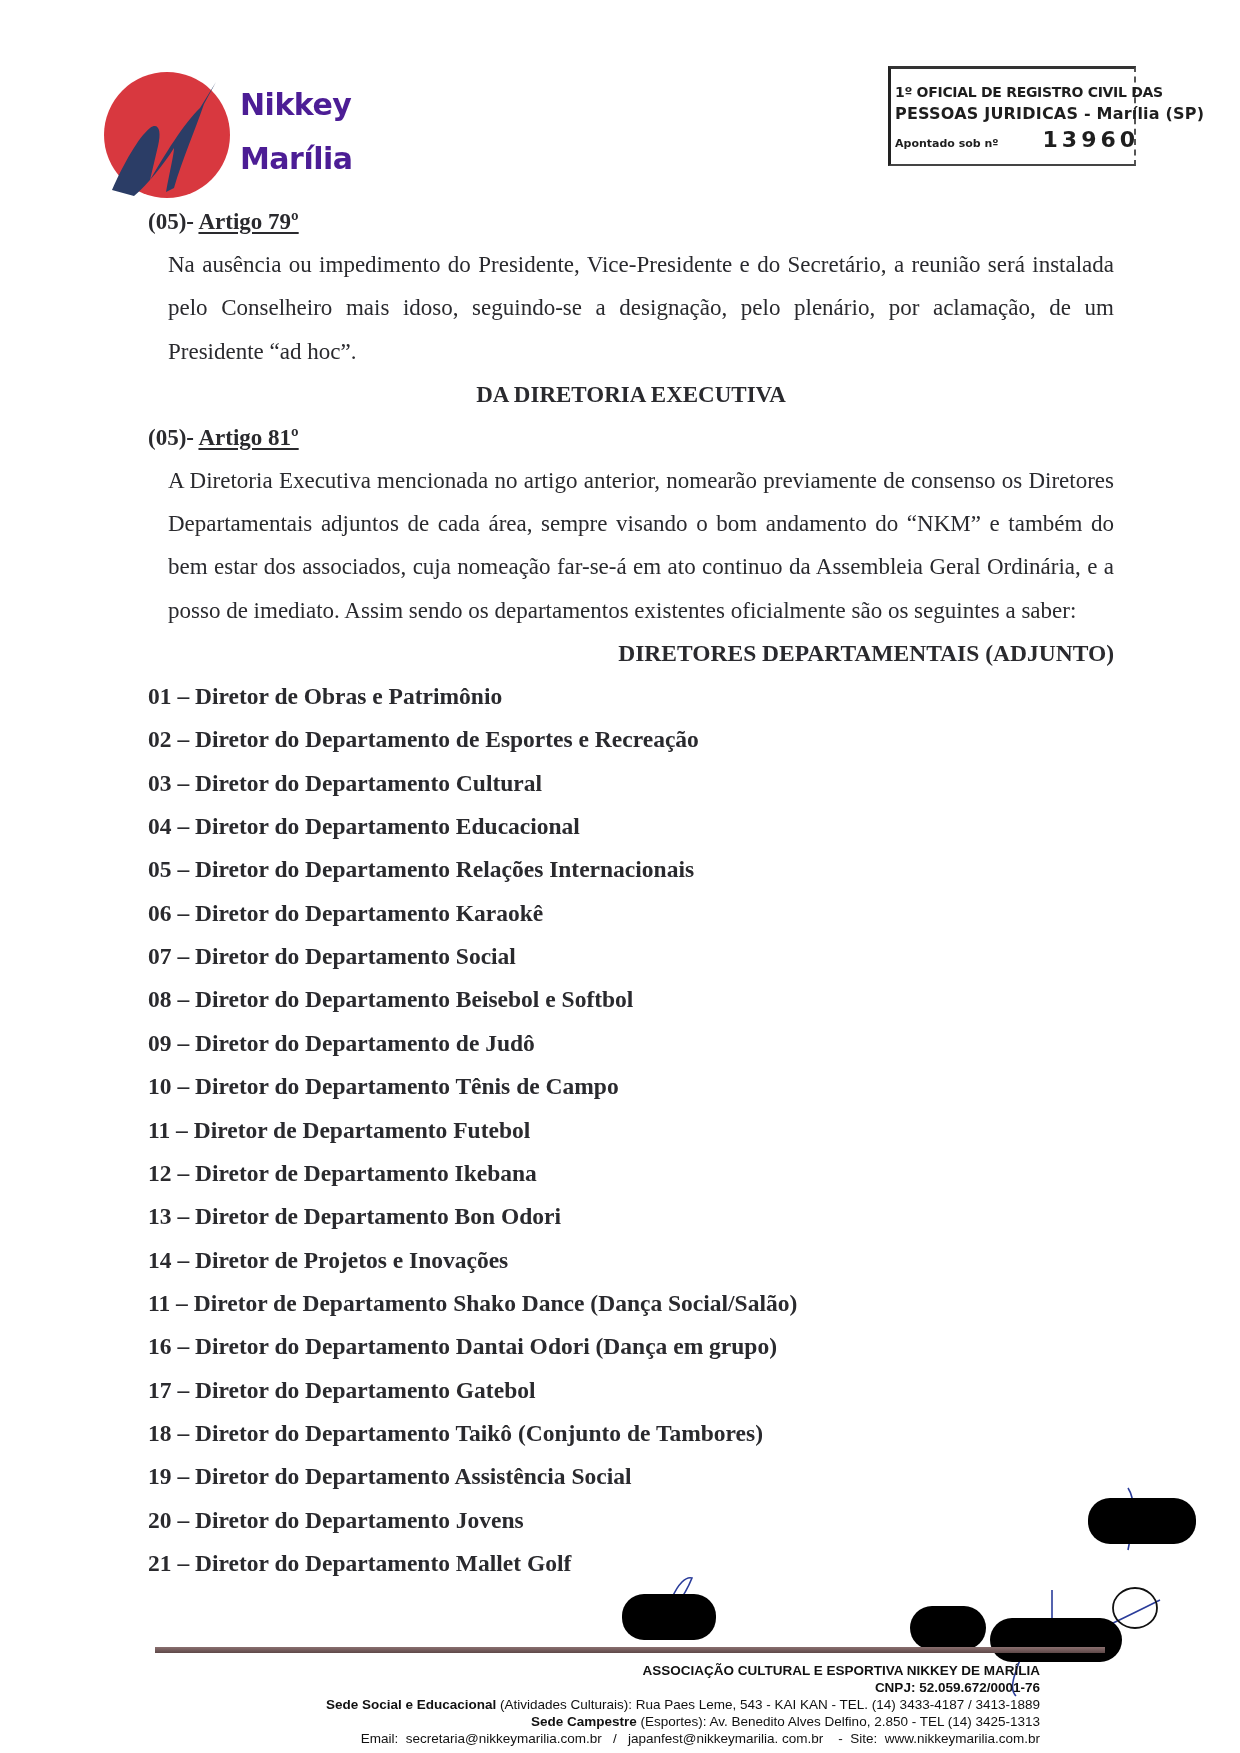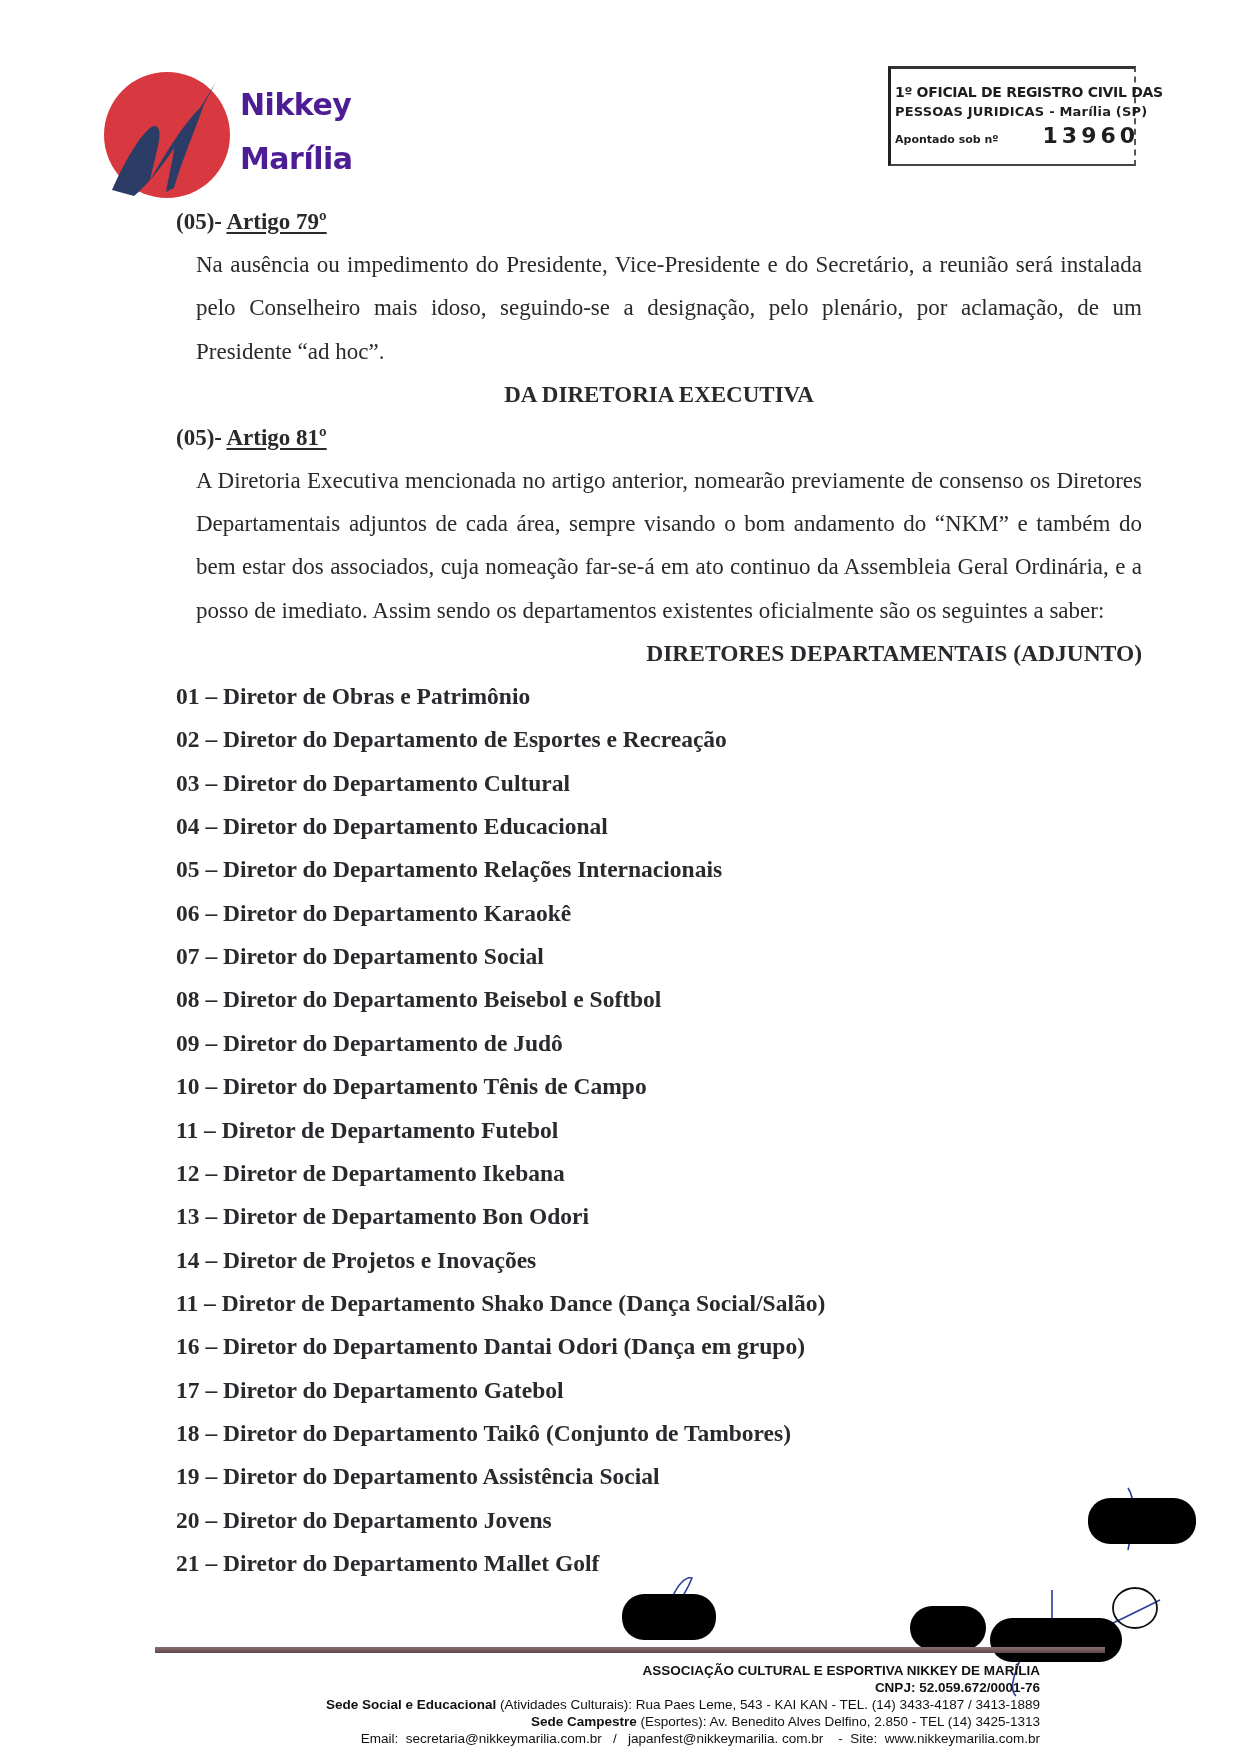--- a/index.html
+++ b/index.html
@@ -8,24 +8,24 @@
   .logo { position: absolute; left: 104px; top: 68px; width: 330px; height: 130px; }
   .logo-circle { position: absolute; left: 0; top: 4px; width: 126px; height: 126px; border-radius: 50%; background: #d8383f; }
   .logo-n { position: absolute; left: 0; top: 0; width: 140px; height: 140px; }
   .logo-text { position: absolute; left: 136px; top: 10px; font-family: "DejaVu Sans", sans-serif;
                font-weight: bold; color: #4c1d95; font-size: 30px; line-height: 54px; letter-spacing: -0.5px; }
   .stamp { position: absolute; left: 888px; top: 46px; width: 248px; height: 100px;
            border-left: 3px solid #222; border-top: 3px solid #333; border-bottom: 2px solid #444;
            border-right: 2px dashed #555; font-family: "DejaVu Sans", sans-serif; font-weight: bold;
            color: #1e1e1e; padding: 15px 4px; box-sizing: border-box; margin-top: 20px; }
   .stamp .l1 { font-size: 14px; letter-spacing: -0.3px; white-space: nowrap; }
-  .stamp .l2 { font-size: 13px; letter-spacing: 0.2px; white-space: nowrap; margin-top: 4px; }
+  .stamp .l2 { font-size: 16px; letter-spacing: 0.2px; white-space: nowrap; margin-top: 4px; }
   .stamp .l3 { font-size: 11px; margin-top: 4px; white-space: nowrap; display: flex; align-items: baseline; }
   .stamp .num { font-size: 22px; letter-spacing: 4px; margin-left: 44px; font-weight: bold; text-align: right; }
-  .content { position: absolute; left: 176px; top: 200px; width: 966px; }
+  .content { position: absolute; left: 148px; top: 200px; width: 966px; }
   .art-head { font-size: 23px; font-weight: bold; line-height: 43px; height: 43px; }
   .art-head u { text-decoration: underline; text-decoration-thickness: 2px; text-underline-offset: 3px; }
   .para { font-size: 23px; line-height: 43.3px; text-align: justify; margin-left: 20px; }
   .sec-title { text-align: center; font-weight: bold; font-size: 23px; line-height: 43px; height: 43px; }
   .sec-title span { text-decoration-thickness: 2px; text-underline-offset: 3px; text-align: right; }
   .list-title { text-align: right; font-weight: bold; font-size: 23.5px; line-height: 43px; height: 43px; }
   .list-item { font-weight: bold; font-size: 23.5px; line-height: 43.35px; height: 43.35px; white-space: nowrap; }
   .redact { position: absolute; background: #000; border-radius: 22px; }
   .signature { position: absolute; }
   .footer-rule { position: absolute; left: 155px; top: 1647px; width: 950px; height: 6px;

